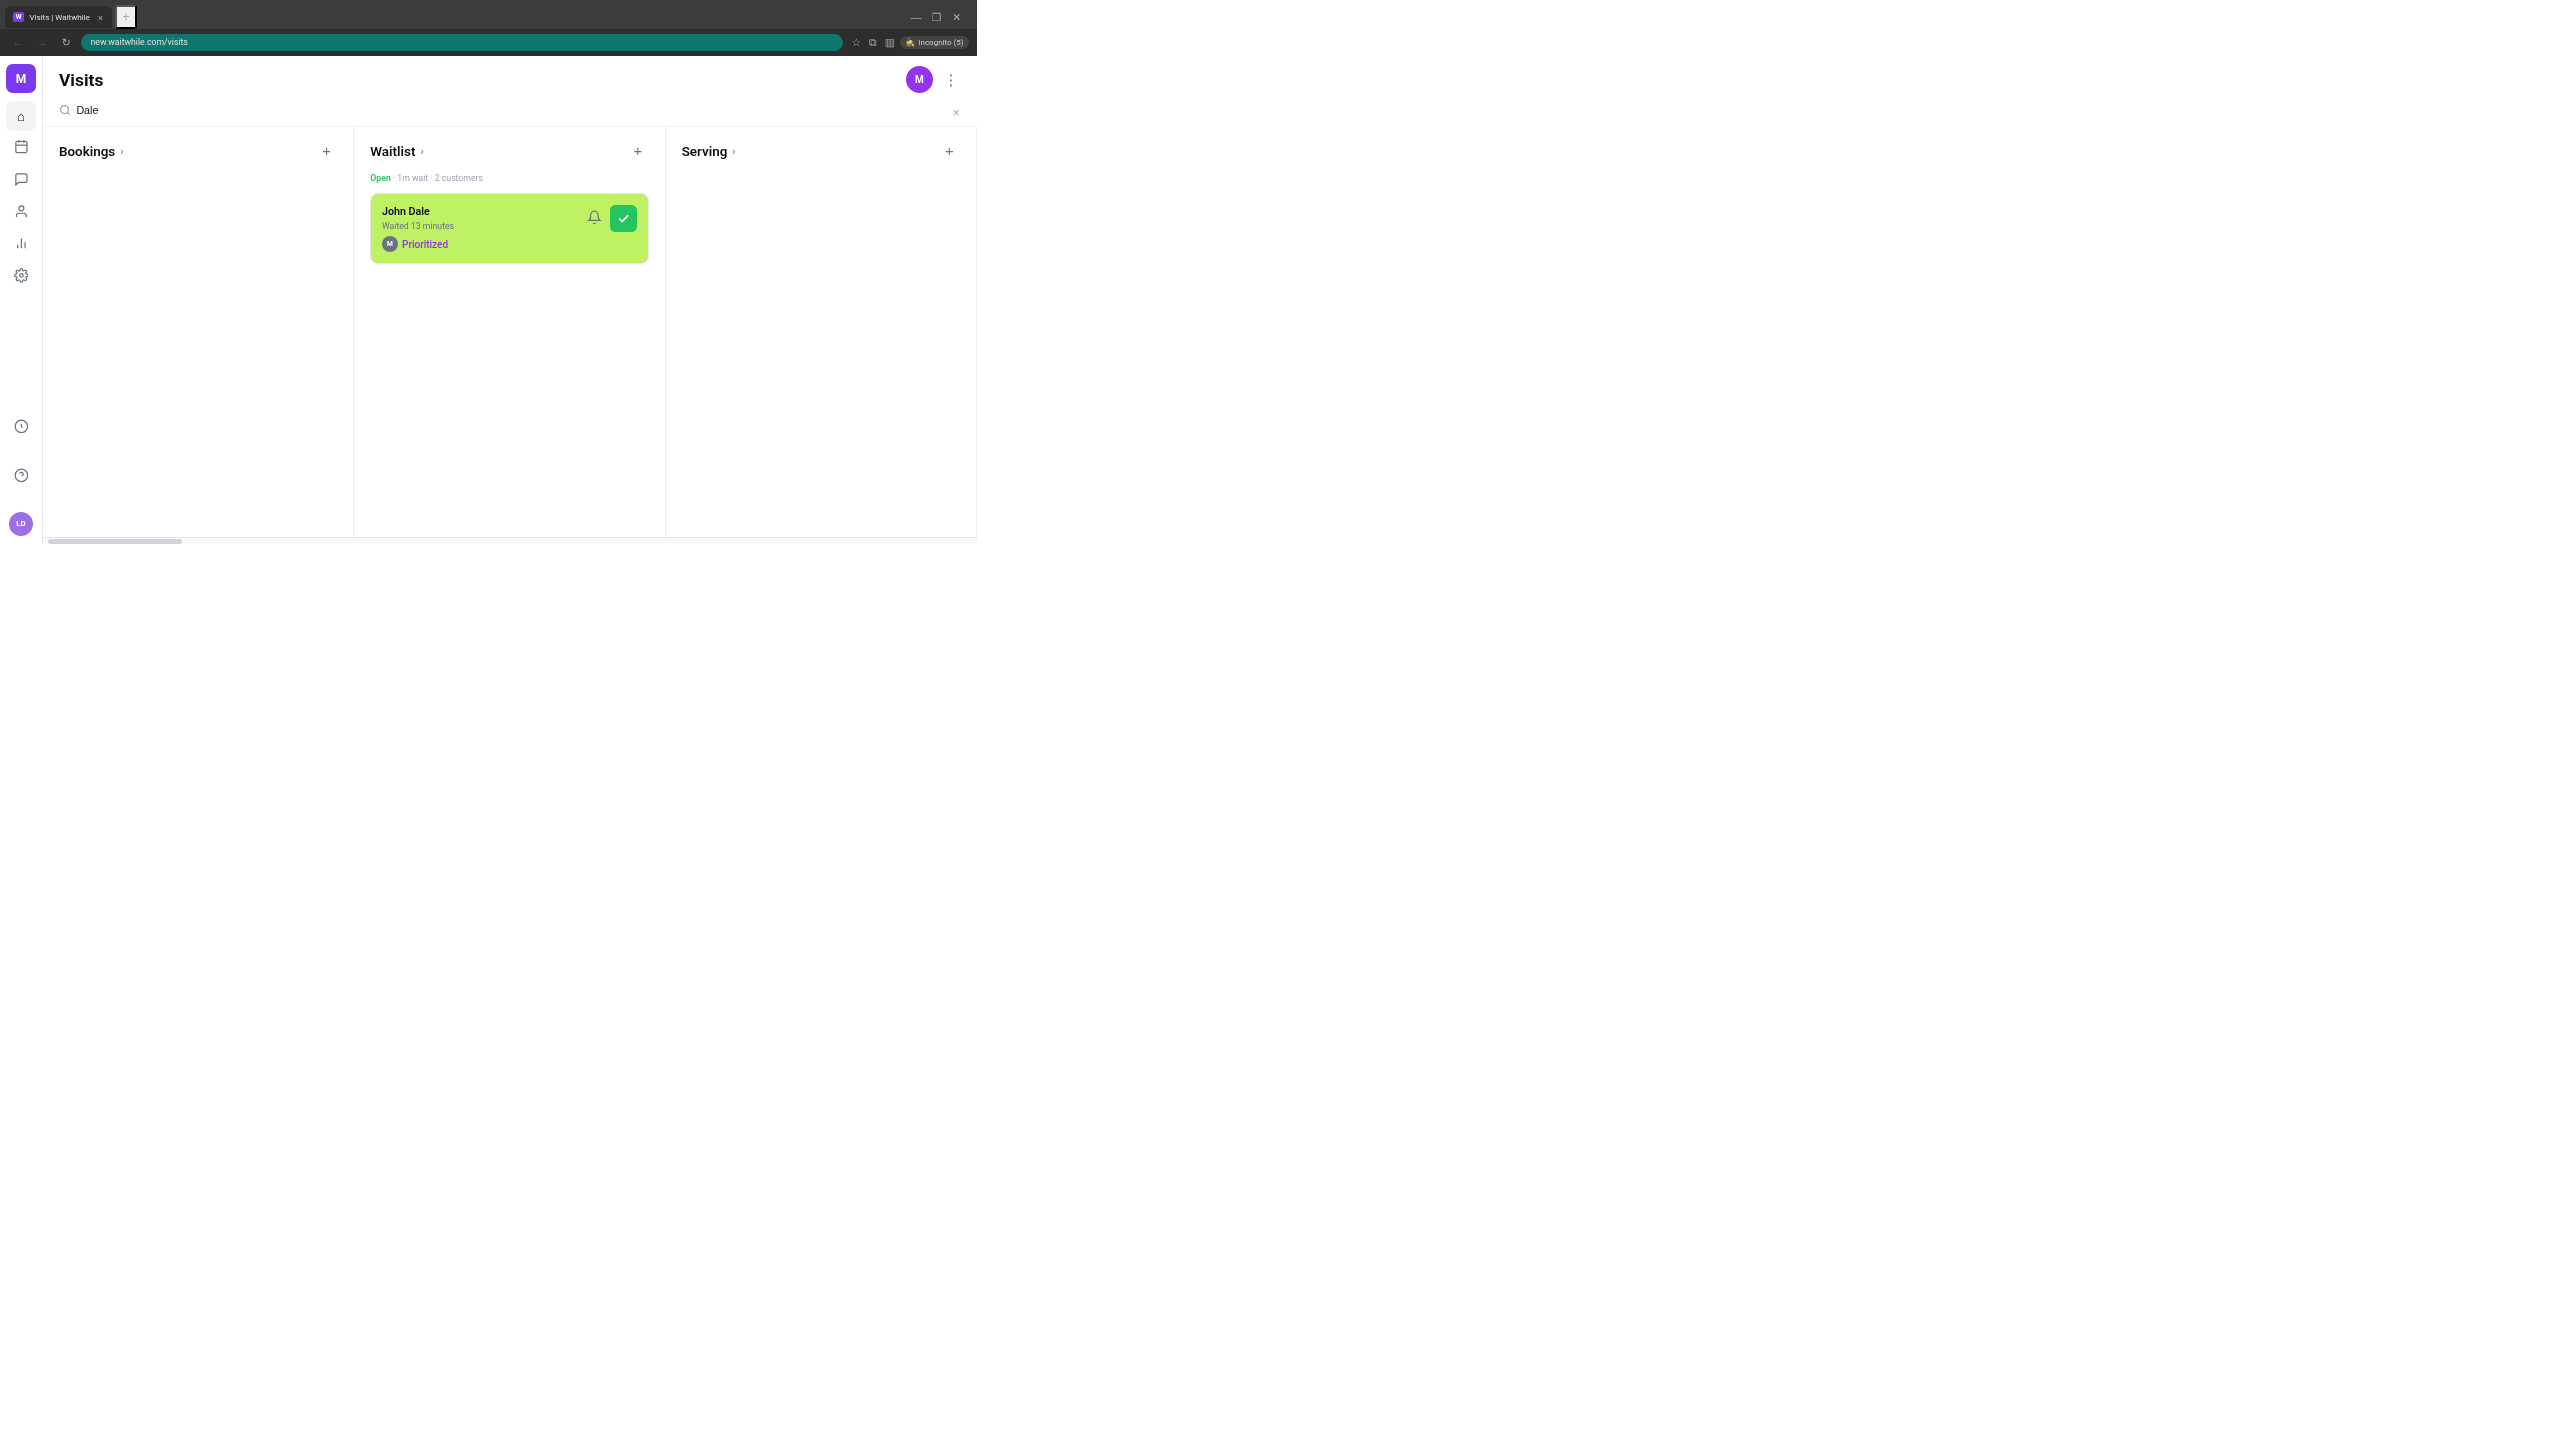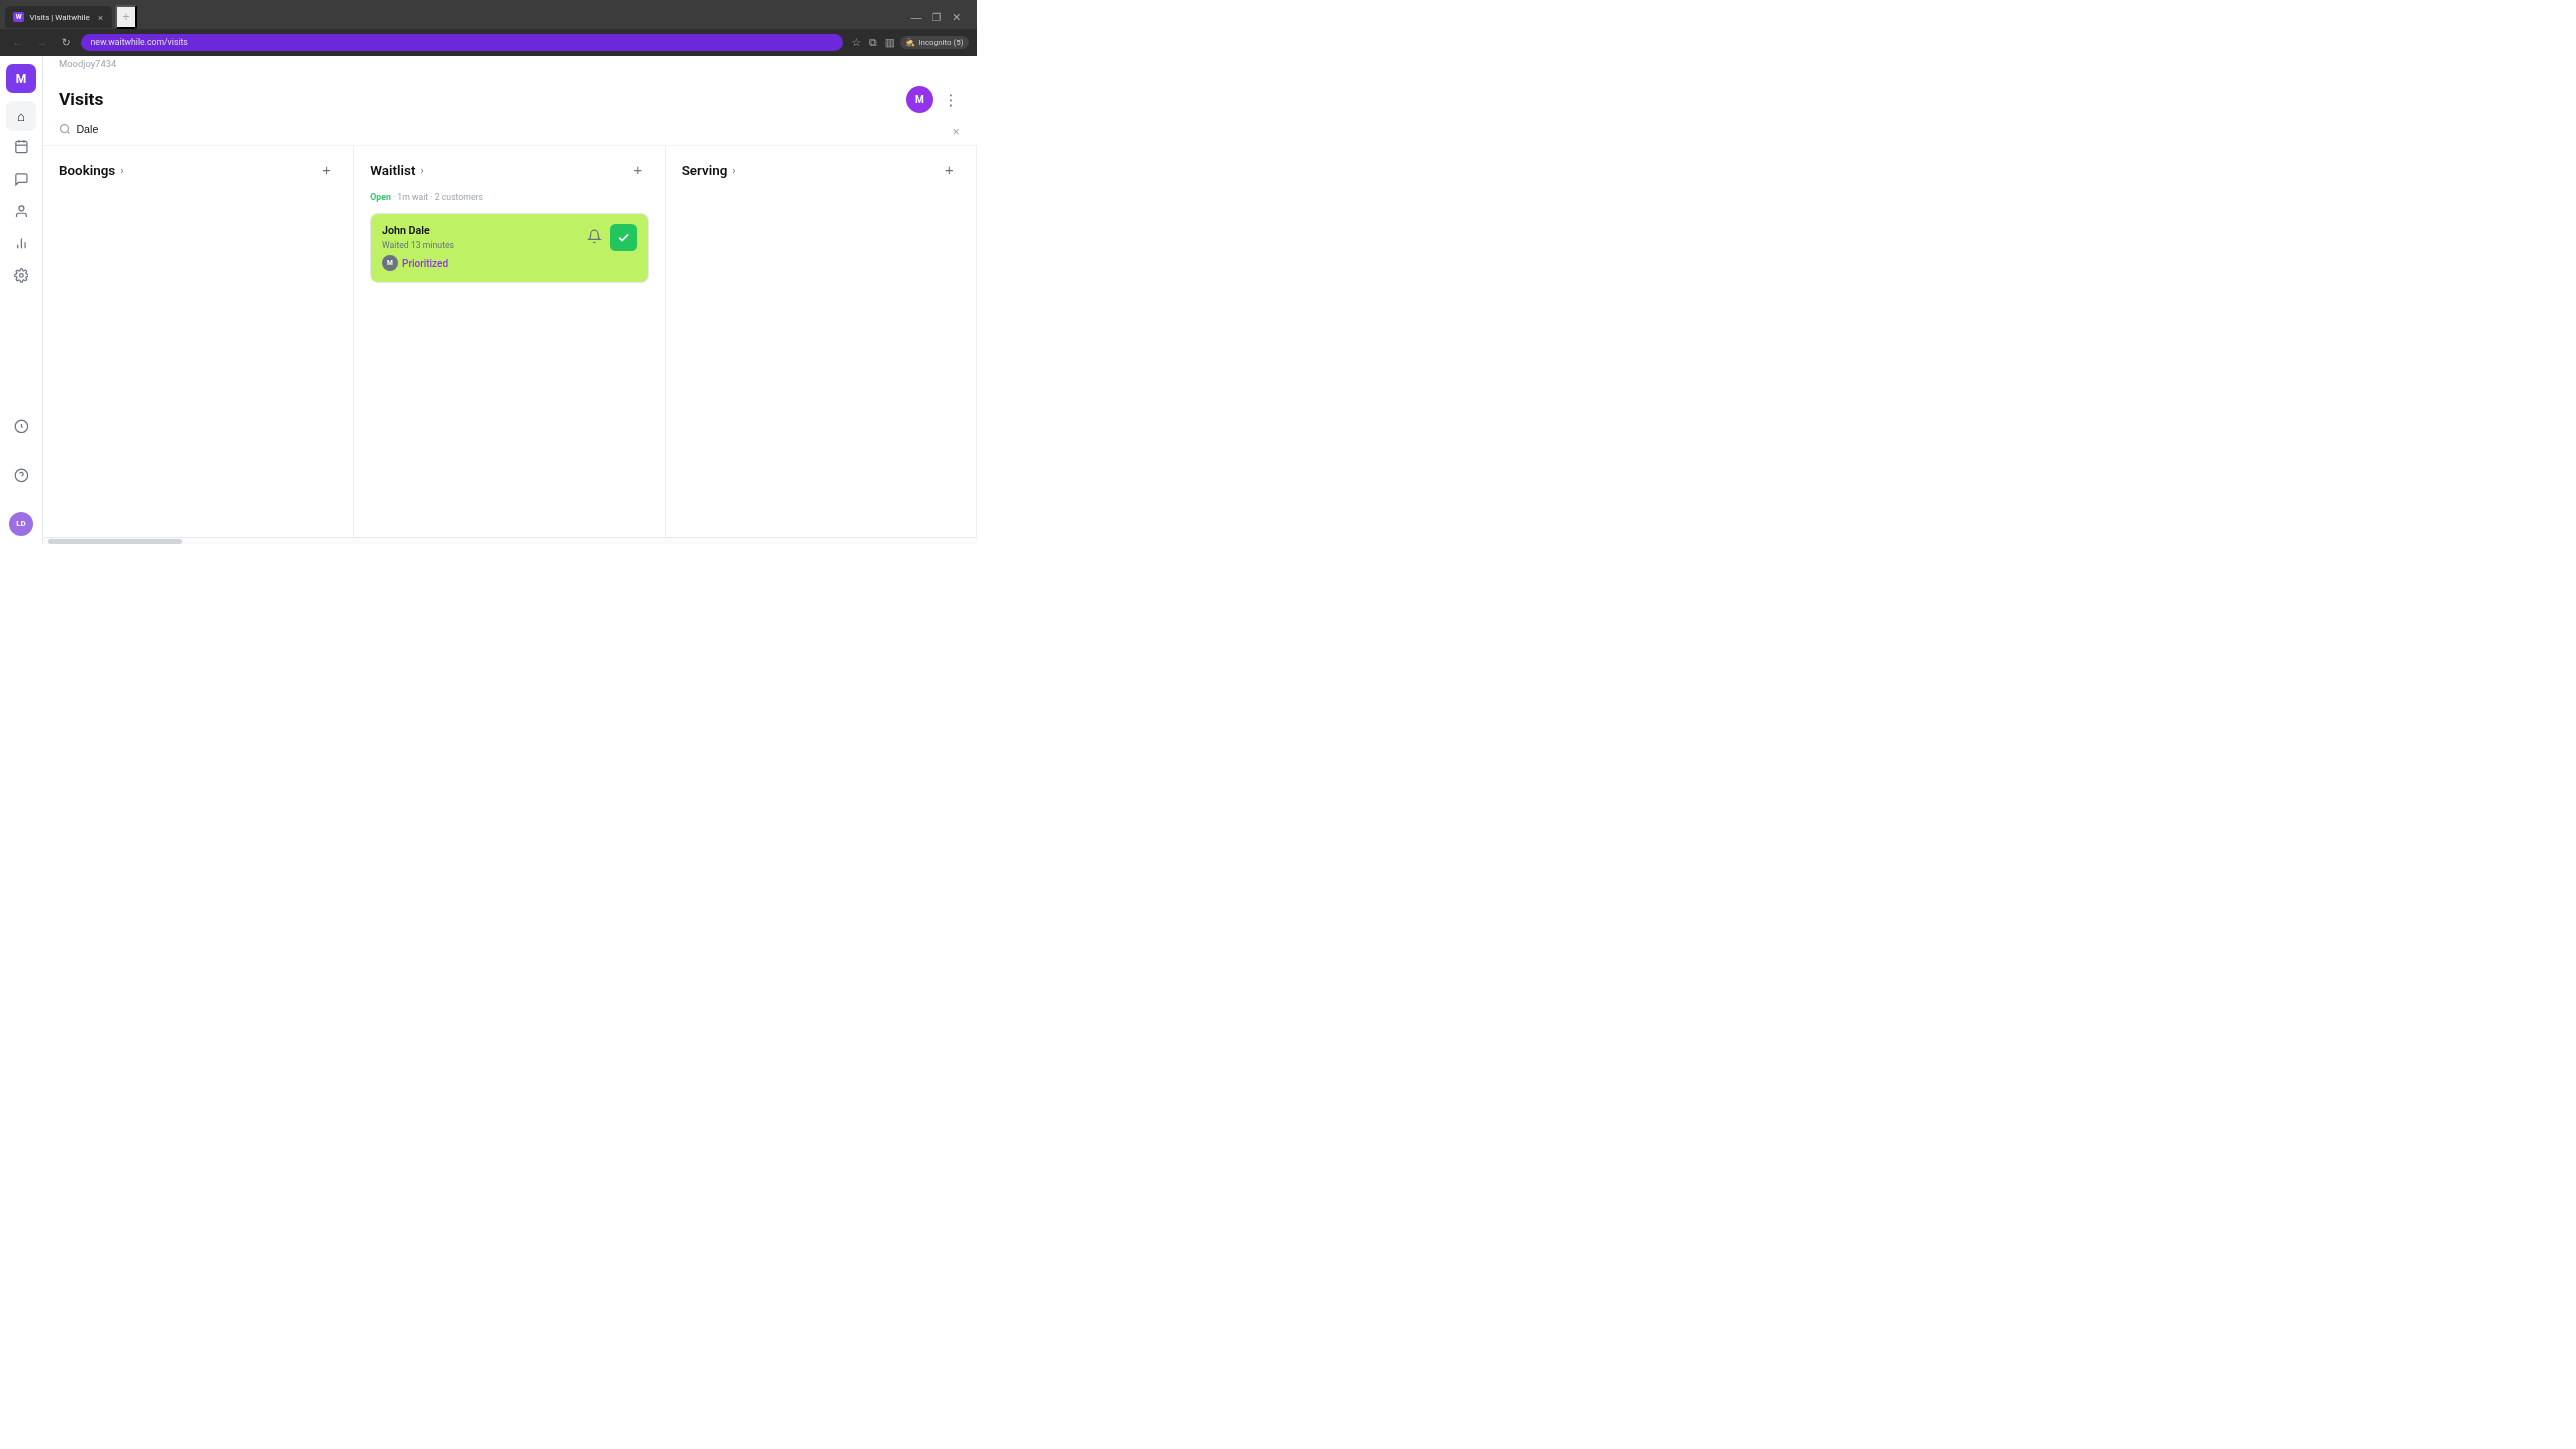--- a/index.html
+++ b/index.html
@@ -10,21 +10,21 @@
     .tab-title { color: #e0e0e0; font-size: 8px; flex: 1; white-space: nowrap; overflow: hidden; text-overflow: ellipsis; }
     .tab-close { color: #aaa; font-size: 9.4px; cursor: pointer; padding: 1.3px; border-radius: 2px; flex-shrink: 0; }
     .new-tab-btn { color: #aaa; font-size: 12px; cursor: pointer; padding: 2.7px 5.4px; border-radius: 2.7px; }
     .tab-bar-spacer { flex: 1; }
     .window-controls { display: flex; gap: 1.3px; padding: 0 5.4px; }
     .win-btn { width: 19px; height: 19px; background: none; border: none; color: #aaa; cursor: pointer; display: flex; align-items: center; justify-content: center; font-size: 10.7px; border-radius: 2.7px; }
 
     .address-bar { display: flex; align-items: center; gap: 5.4px; padding: 4px 8px; background: #2d2d2d; }
     .nav-btn { width: 19px; height: 19px; background: none; border: none; color: #aaa; cursor: pointer; display: flex; align-items: center; justify-content: center; font-size: 10.7px; border-radius: 50%; }
     .nav-btn.disabled { color: #555; cursor: default; }
-    .url-bar { flex: 1; background: #6d28d9; border-radius: 13.4px; padding: 3.4px 9.4px; display: flex; align-items: flex-start; gap: 5.4px; }
+    .url-bar { flex: 1; background: #0f766e; border-radius: 13.4px; padding: 3.4px 9.4px; display: flex; align-items: flex-start; gap: 5.4px; }
     .url-text { color: #e0e0e0; font-size: 8.7px; }
     .address-bar-actions { display: flex; gap: 2.7px; align-items: center; }
     .addr-btn { background: none; border: none; color: #aaa; cursor: pointer; font-size: 10.7px; padding: 2.7px; border-radius: 2.7px; }
     .incognito-badge { background: #444; color: #ccc; font-size: 8px; padding: 2px 5.4px; border-radius: 8px; display: flex; align-items: center; gap: 2.7px; }
 
     
     .app { display: flex; height: calc(547px - 59px); }
 
     
     .sidebar { width: 43px; background: #fff; border-right: 0.7px solid #e5e7eb; display: flex; flex-direction: column; align-items: center; padding: 8px 0; gap: 2.7px; }
@@ -188,21 +188,20 @@
               <line x1="12" y1="17" x2="12.01" y2="17"></line>
             </svg>
         </span>
       </div>
       <div class="user-avatar-sm" style="background:#9c6fe4; color:white; font-size:8px;">LD</div>
     </div>
   </div>
 
   <div class="main-content">
 
-    <div class="org-name">Moodjoy7434</div>
 
     <div class="top-bar">
       <h1 class="page-title">Visits</h1>
       <div class="top-bar-actions">
         <div class="user-avatar-lg">M</div>
         <button class="more-btn">⋮</button>
       </div>
     </div>
 
     <div class="search-bar">

